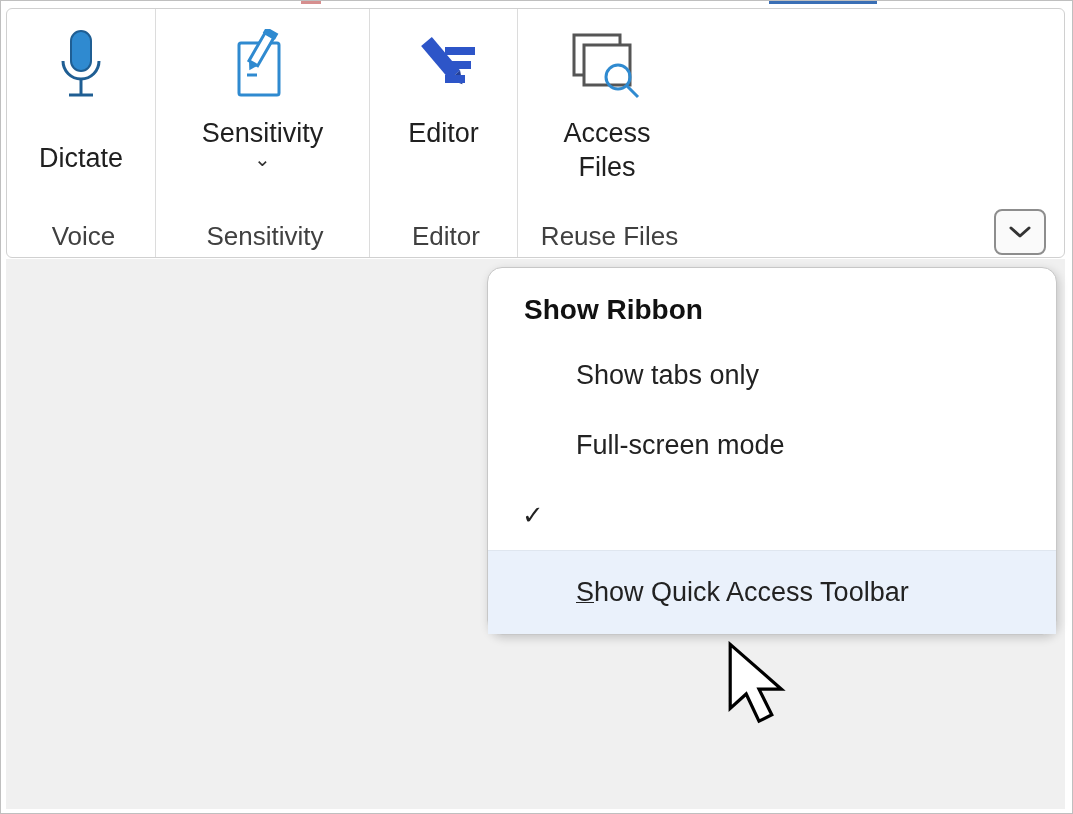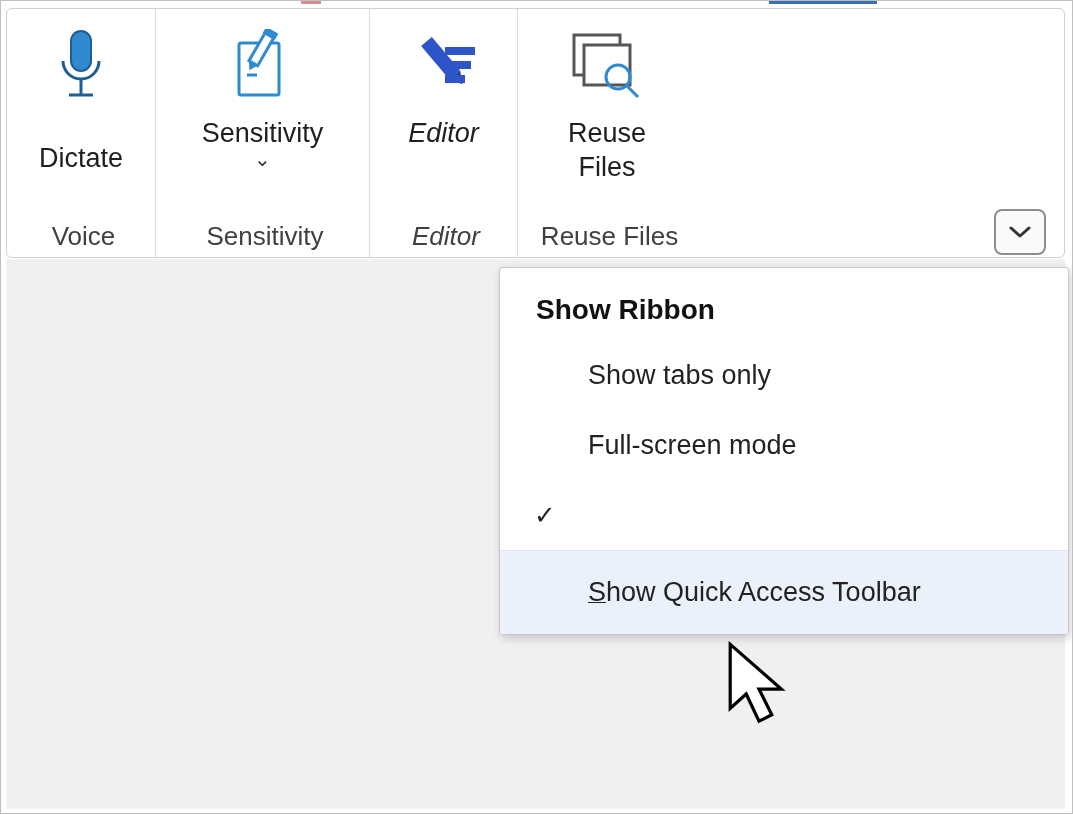--- a/index.html
+++ b/index.html
@@ -76,21 +76,21 @@
 }
 .chevron-small {
   font-size: 20px;
   color: #303030;
   margin-top: -4px;
 }
 
 
 #g-voice     { width: 148px; gap: 25px; }
 #g-sens      { width: 214px; }
-#g-editor    { width: 148px; font-style: italic; }
+#g-editor    { width: 148px; }
 #g-reuse     { width: 179px; }
 
 .workspace {
   position: absolute;
   top: 258px;
   left: 5px; right: 7px; bottom: 4px;
   background: #f0f0f0;
 }
 
 .ribbon-toggle {
@@ -107,25 +107,24 @@
   justify-content: center;
 }
 
 .dropdown {
   position: absolute;
   top: 266px;
   left: 486px;
   width: 570px;
   background: #ffffff;
   border: 1px solid #c7c7c7;
-  border-radius: 3px;
+  border-radius: 15px;
   box-shadow: 2px 3px 10px rgba(0,0,0,0.18);
   padding: 26px 0 0 0;
   box-sizing: border-box;
-  margin-left: 12px;
 }
 .dd-title {
   font-size: 28px;
   font-weight: 600;
   color: #111;
   padding: 0 0 14px 36px;
 }
 .dd-item {
   display: flex;
   align-items: center;
@@ -225,21 +224,21 @@
     <div id="g-reuse" class="group">
       <div class="group-icon">
         <svg width="78" height="80" viewBox="0 0 78 80">
           <rect x="6" y="6" width="46" height="40" fill="none" stroke="#555" stroke-width="3"></rect>
           <rect x="16" y="16" width="46" height="40" fill="#fff" stroke="#555" stroke-width="3"></rect>
           <circle cx="50" cy="48" r="12" fill="none" stroke="#2f8ad0" stroke-width="3"></circle>
           <line x1="58" y1="56" x2="70" y2="68" stroke="#2f8ad0" stroke-width="3"></line>
         </svg>
       </div>
       <div class="group-label">
-        <span>Reuse</span>
+        <span>Access</span>
         <span>Files</span>
       </div>
       <div class="group-category">Reuse Files</div>
     </div>
 
   </div>
 
   <div class="ribbon-toggle" title="Ribbon Display Options">
     <svg width="24" height="16" viewBox="0 0 24 16">
       <polyline points="3,4 12,12 21,4" fill="none" stroke="#333" stroke-width="3" stroke-linecap="round" stroke-linejoin="round"></polyline>

